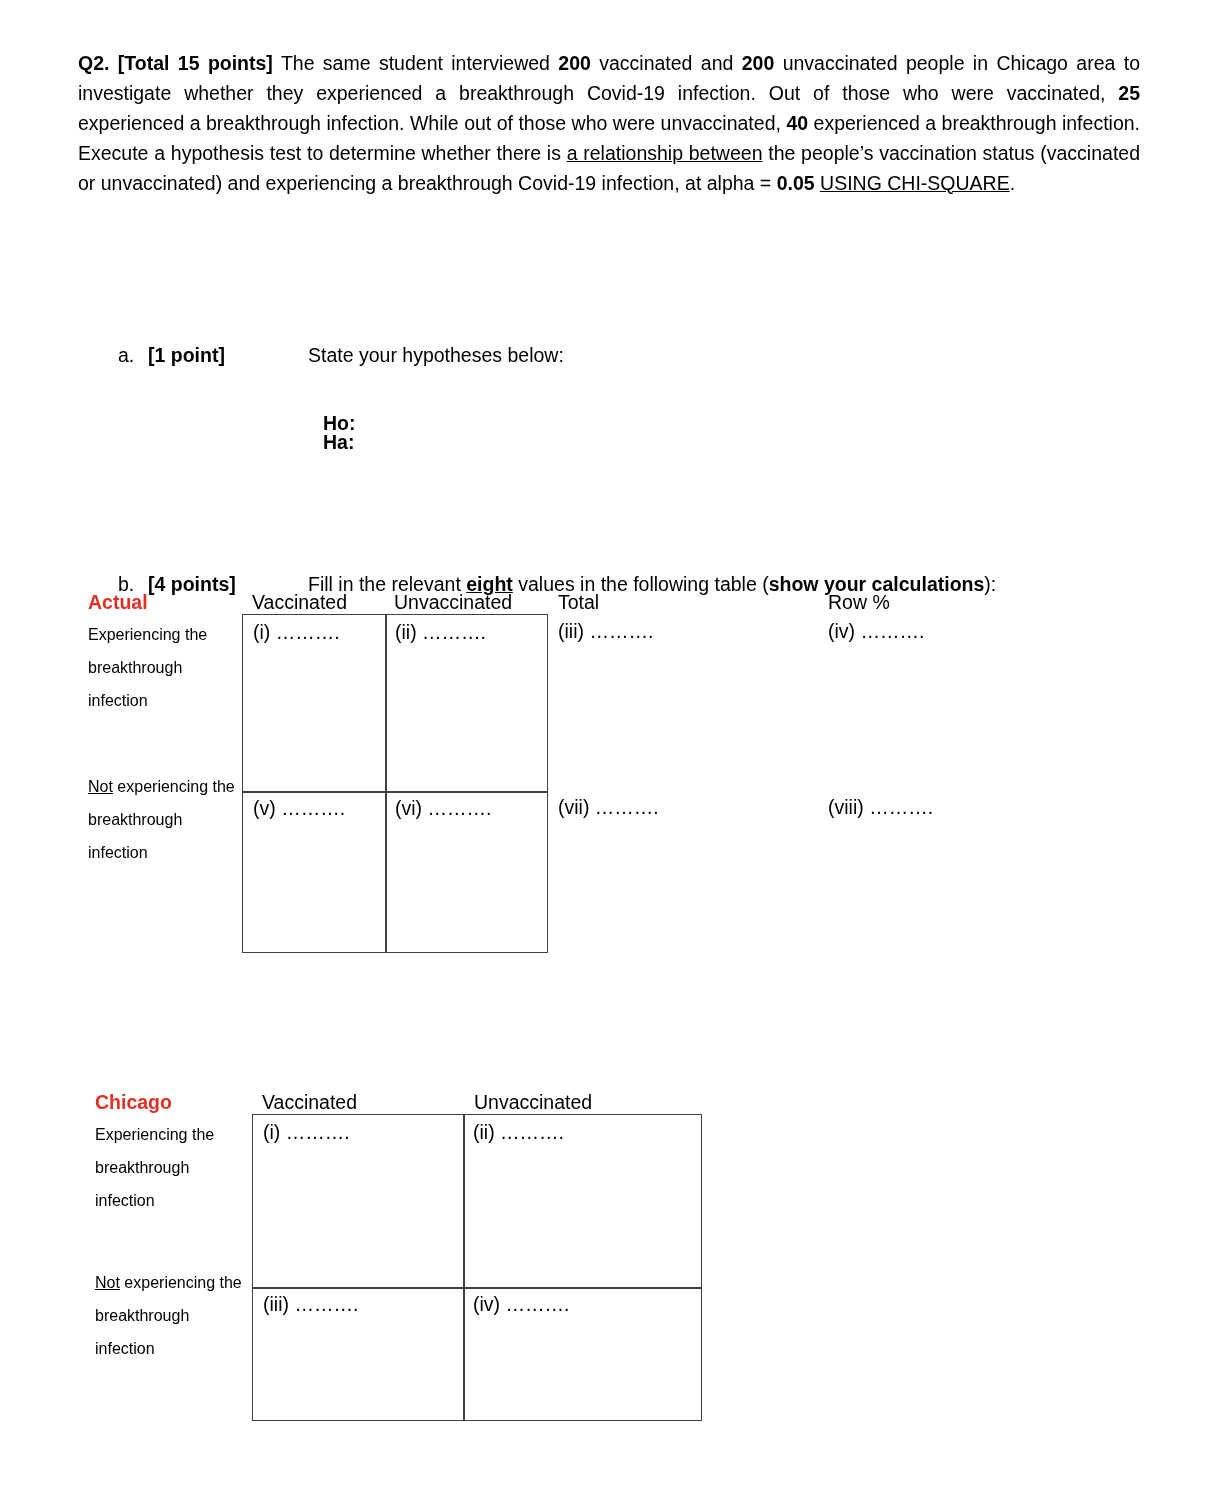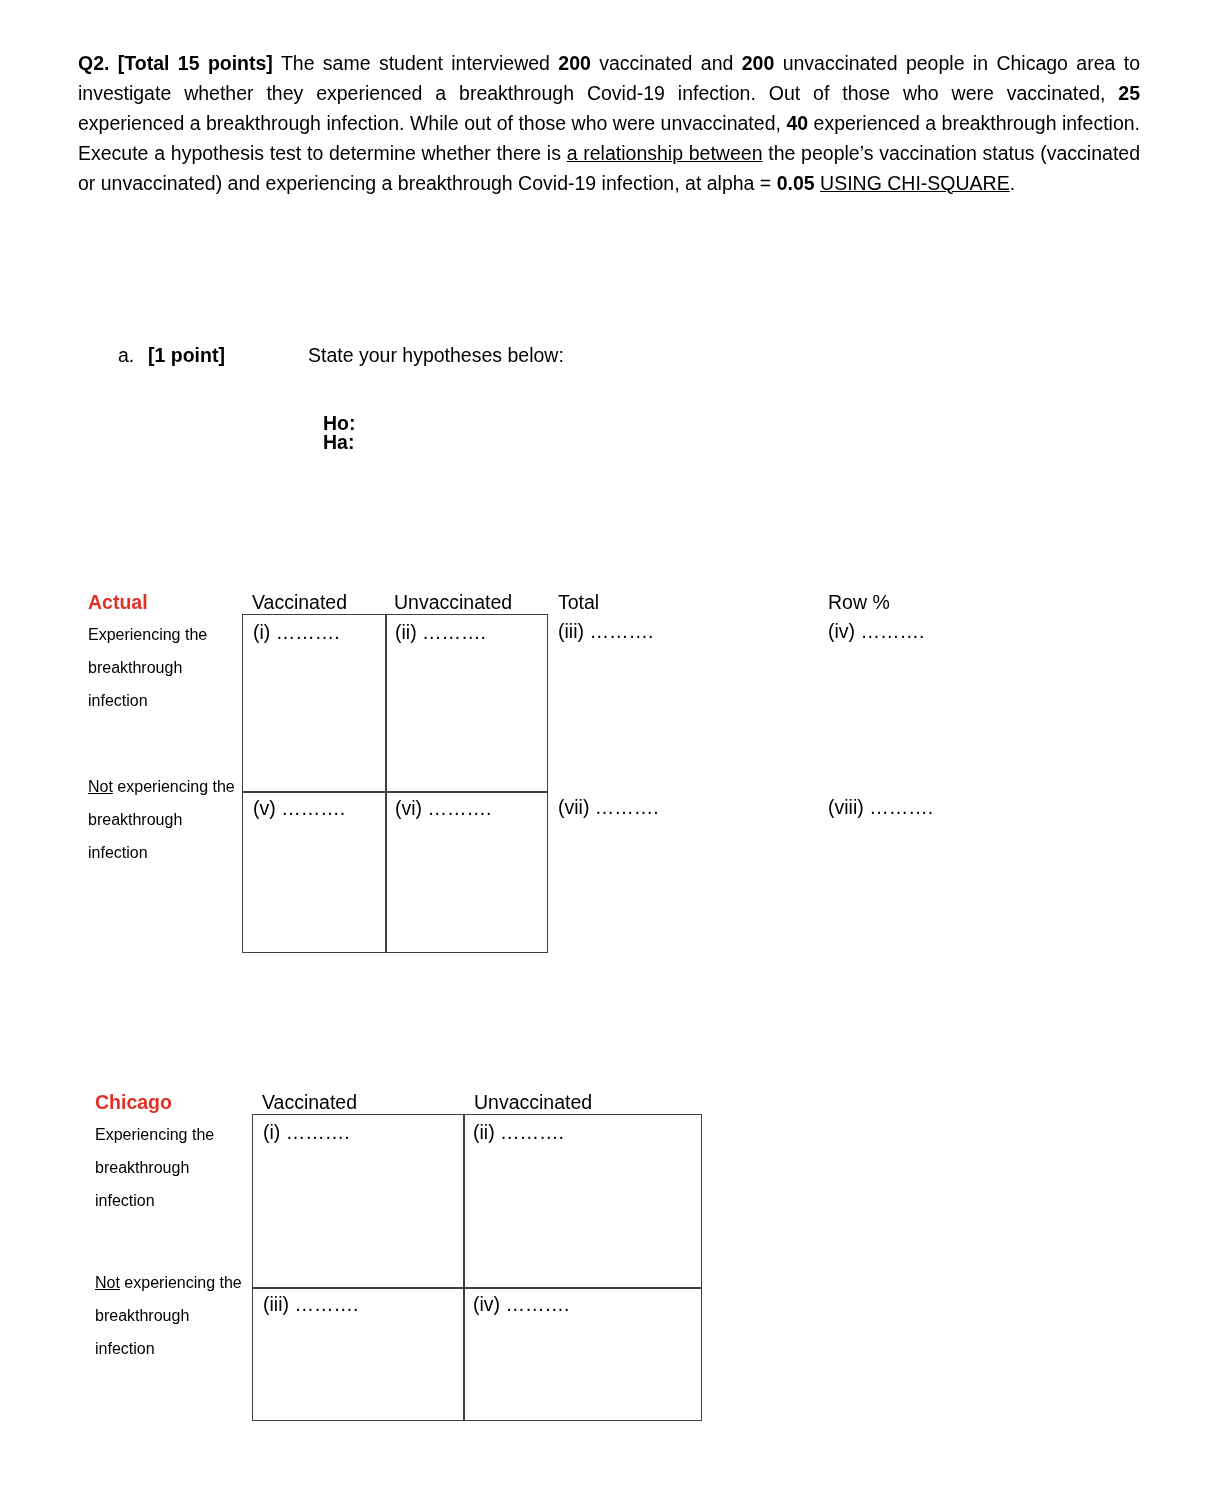--- a/index.html
+++ b/index.html
@@ -160,20 +160,21 @@
 <div class="page">
 
   <p class="intro"><b>Q2.</b> <b>[Total 15 points]</b><span class="seg"> The same student interviewed </span><b>200</b><span class="seg"> vaccinated and </span><b>200</b><span class="seg"> unvaccinated people in Chicago area to investigate whether they experienced a breakthrough Covid-19 infection. Out of those who were vaccinated, </span><b>25</b><span class="seg"> experienced a breakthrough infection. While out of those who were unvaccinated, </span><b>40</b><span class="seg"> experienced a breakthrough infection. Execute a hypothesis test to determine whether there is </span><span class="u">a relationship between</span><span class="seg"> the people’s vaccination status (vaccinated or unvaccinated) and experiencing a breakthrough Covid-19 infection, at alpha = </span><b>0.05</b><span class="seg"> </span><span class="u">USING CHI-SQUARE</span><span class="seg">.</span></p>
 
 
   <div class="step" id="step-a"><span class="letter">a.</span><span class="points">[1 point]</span><span class="desc">State your hypotheses below:</span></div>
 
   <div class="hyp" id="hyp-ho">Ho:</div>
   <div class="hyp" id="hyp-ha">Ha:</div>
 
+  <div class="step" id="step-b"><span class="letter">b.</span><span class="points">[4 points]</span><span class="desc"><span>Fill in the relevant </span><b class="u">eight</b><span> values in the following table (</span><b>show your calculations</b><span>):</span></span></div>
 
   <div class="tbl-block" id="table-actual">
 
     <div class="hdr accent" style="left:88px; top:0px;">Actual</div>
     <div class="hdr" style="left:252px; top:0px;">Vaccinated</div>
     <div class="hdr" style="left:394px; top:0px;">Unvaccinated</div>
     <div class="hdr" style="left:558px; top:0px;">Total</div>
     <div class="hdr" style="left:828px; top:0px;">Row %</div>
 
     <div class="rowlabel" style="left:88px; top:30px;">Experiencing the breakthrough infection</div>

